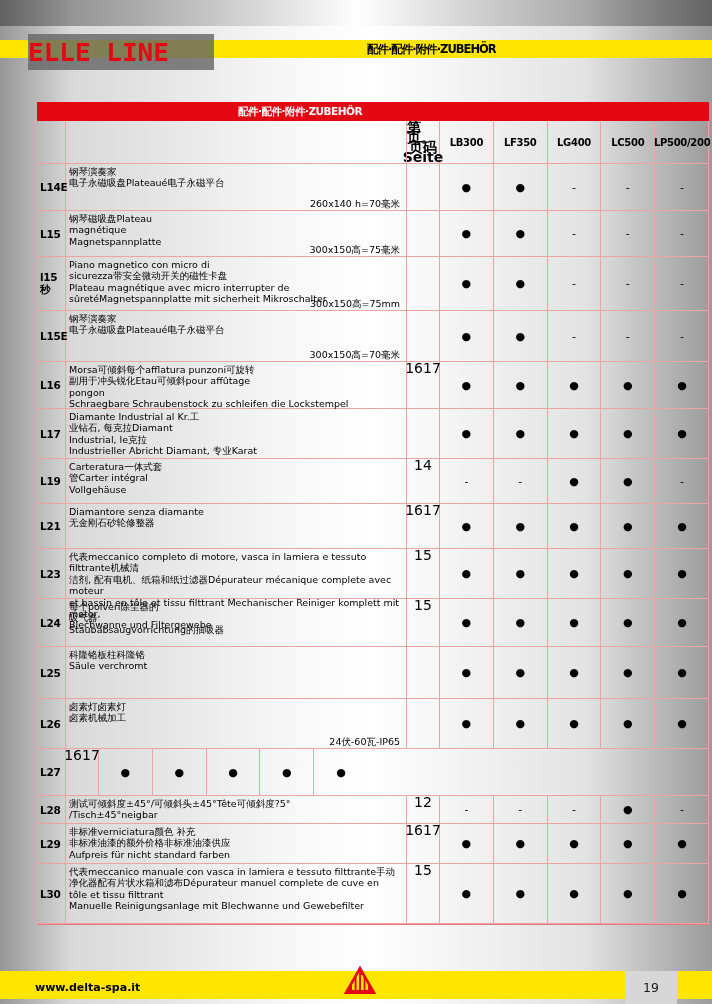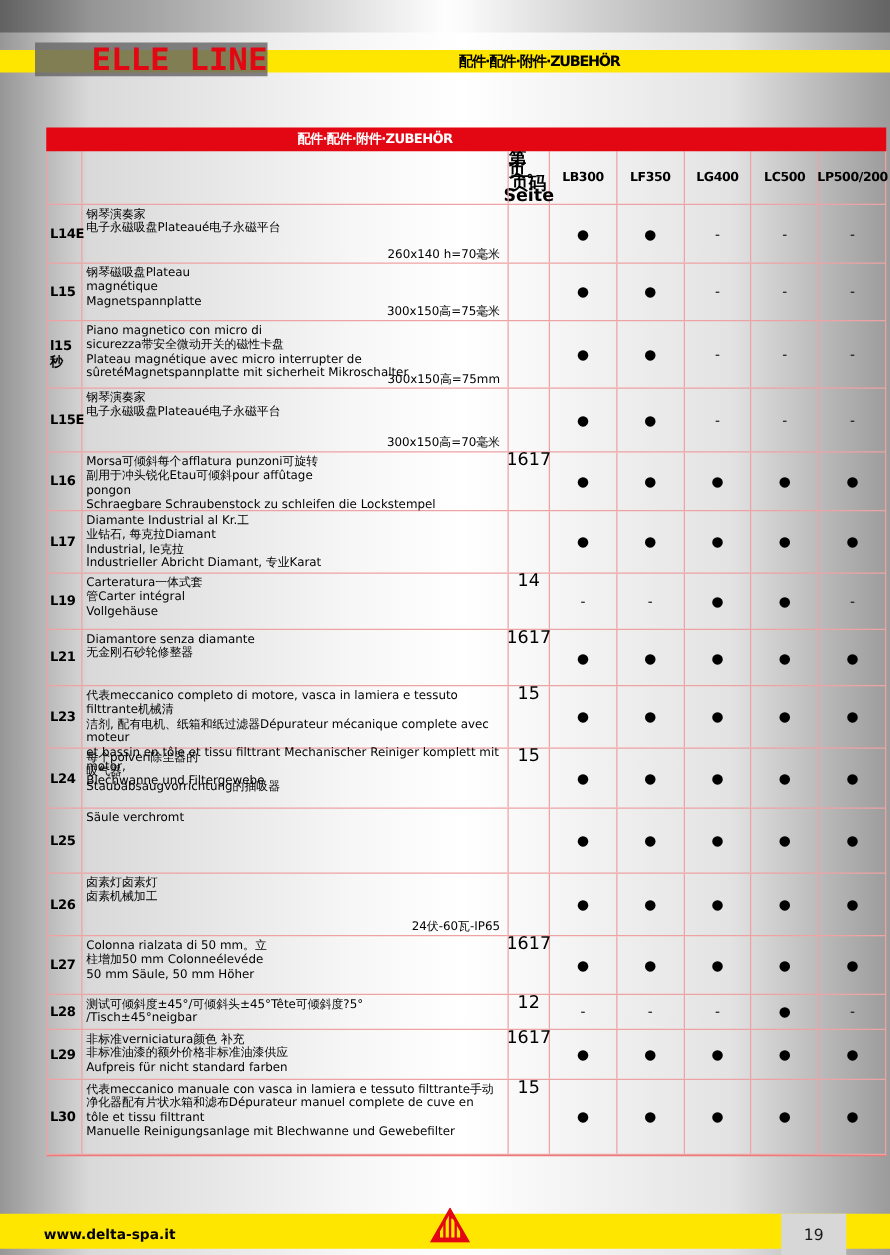--- a/index.html
+++ b/index.html
@@ -4,22 +4,22 @@
 <style>
   * { margin:0; padding:0; box-sizing:border-box; }
   body { font-family:"DejaVu Sans","Liberation Sans",sans-serif; }
   .page { position:relative; width:712px; height:1004px; overflow:hidden;
           background:linear-gradient(90deg,#969696 0%,#d9d9d9 10%,#f7f7f7 40%,#ffffff 52%,#e3e3e3 82%,#9b9b9b 100%); }
   .top-shade { position:absolute; top:0; left:0; right:0; height:26px;
           background:linear-gradient(90deg,rgba(45,45,45,.5),rgba(255,255,255,.05) 50%,rgba(45,45,45,.5)); }
   .yellow-stripe { position:absolute; top:40px; left:0; right:0; height:18px; background:#ffe600; }
   .banner-title { position:absolute; left:367px; top:0; height:18px; line-height:19px;
           font-weight:bold; font-size:11.5px; color:#000; letter-spacing:-1px; white-space:nowrap; }
-  .logo-box { position:absolute; left:28px; top:34px; width:186px; height:27px;
-          background:rgba(103,103,103,.82); display:flex; align-items:center; justify-content:flex-end; }
+  .logo-box { position:absolute; left:28px; top:34px; width:186px; height:36px;
+          background:rgba(103,103,103,.82); display:flex; align-items:center; justify-content:flex-start; }
   .logo-text { font-family:"DejaVu Sans Mono","Liberation Mono",monospace; font-weight:bold;
           font-size:26px; color:#e30613; letter-spacing:0px; transform:scaleY(.95); white-space:nowrap; }
 
   .acc-table { position:absolute; left:37px; top:103px; width:672px;
           border-left:1px solid #eda3a3; border-right:1px solid #eda3a3; border-bottom:1px solid #e77; }
   .table-title { height:19px; background:#e30613; position:relative; margin:-1px; margin-bottom:0; }
   .table-title span { position:absolute; left:0; width:526px; text-align:center; line-height:19px;
           color:#fff; font-weight:bold; font-size:10.5px; letter-spacing:-0.5px; }
   .thead { display:flex; height:43px; border-bottom:1px solid #eda3a3; }
   .cell { border-right:1px solid #eda3a3; }
@@ -234,20 +234,21 @@
           </div>
           <div class="cell c-model">●</div>
           <div class="cell c-model">●</div>
           <div class="cell c-model">●</div>
           <div class="cell c-model">●</div>
           <div class="cell c-model">●</div>
         </div>
         <div class="trow" style="height: 52px;">
           <div class="cell c-code">L25</div>
           <div class="cell c-desc">
+            <div>科隆铬板柱科隆铬</div>
             <div>Säule verchromt</div>
           </div>
           <div class="cell c-page"></div>
           <div class="cell c-model">●</div>
           <div class="cell c-model">●</div>
           <div class="cell c-model">●</div>
           <div class="cell c-model">●</div>
           <div class="cell c-model">●</div>
         </div>
         <div class="trow" style="height: 50px;">
@@ -259,25 +260,20 @@
           </div>
           <div class="cell c-page"></div>
           <div class="cell c-model">●</div>
           <div class="cell c-model">●</div>
           <div class="cell c-model">●</div>
           <div class="cell c-model">●</div>
           <div class="cell c-model">●</div>
         </div>
         <div class="trow" style="height: 47px;">
           <div class="cell c-code">L27</div>
-          <div class="cell c-desc">
-            <div>Colonna rialzata di 50 mm。立</div>
-            <div>柱增加50 mm Colonneélevéde</div>
-            <div>50 mm Säule, 50 mm Höher</div>
-          </div>
           <div class="cell c-page">
             <div>16</div>
             <div>17</div>
           </div>
           <div class="cell c-model">●</div>
           <div class="cell c-model">●</div>
           <div class="cell c-model">●</div>
           <div class="cell c-model">●</div>
           <div class="cell c-model">●</div>
         </div>

